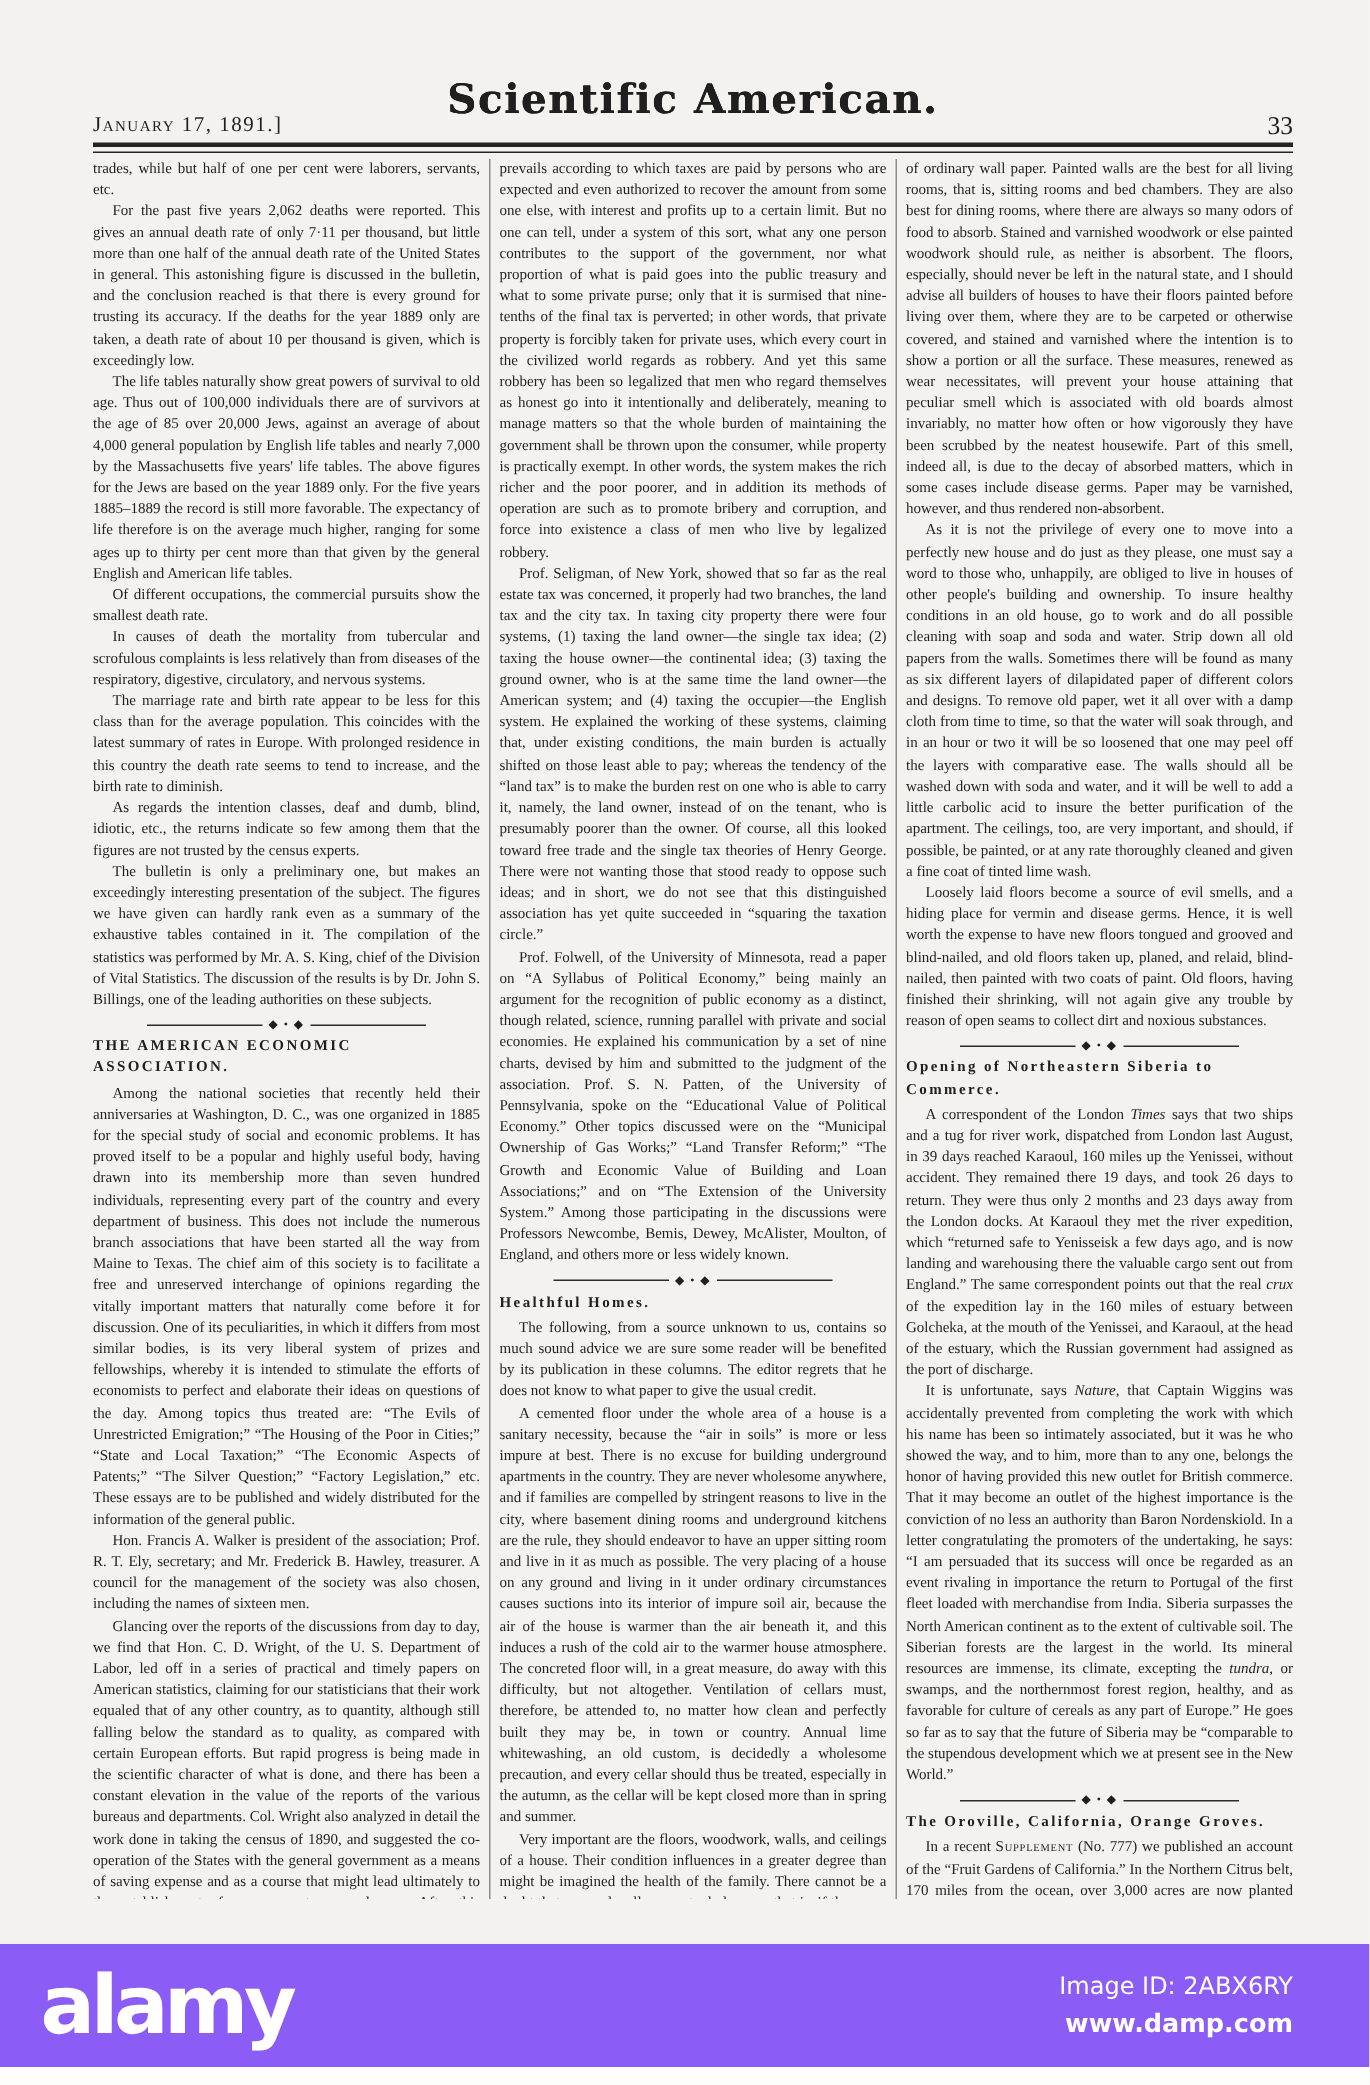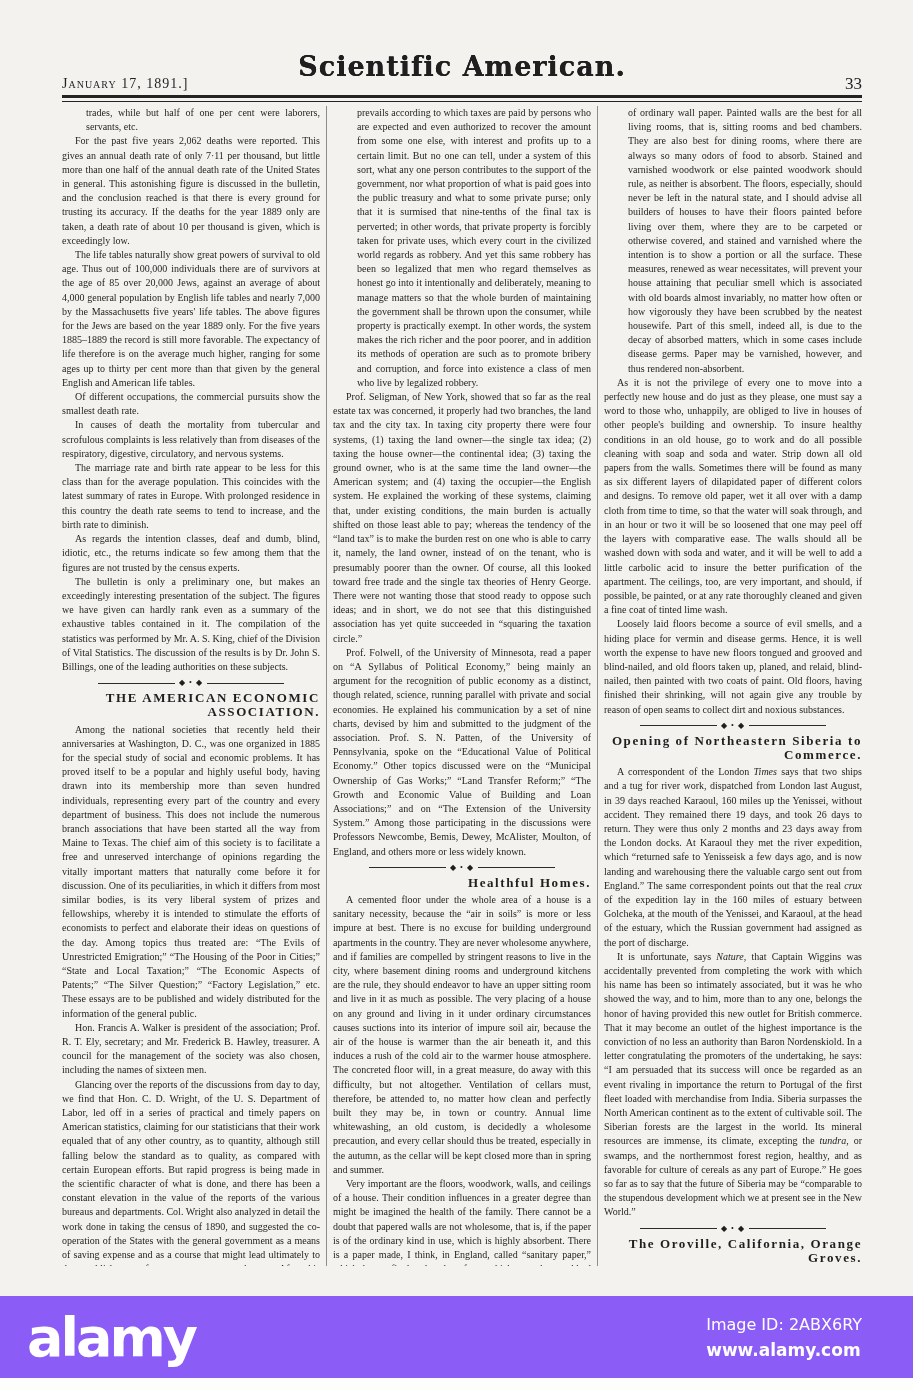--- a/index.html
+++ b/index.html
@@ -12,31 +12,31 @@
         font-family:"DejaVu Serif",serif;font-weight:bold;font-size:27px;letter-spacing:1px;
         text-shadow:0 0 .4px #000;}
   .hdr-pageno{position:absolute;right:0;bottom:4px;font-size:17px;}
   .toprule{position:absolute;top:95px;left:62px;right:51px;height:3px;
         border-top:3px solid #232323;border-bottom:1px solid #232323;}
   
   .columns{position:absolute;top:106px;left:62px;right:51px;height:1160px;display:flex;}
   .col{width:262px;height:1160px;overflow:hidden;font-size:10px;line-height:14.2px;}
   .vrule{width:1px;height:1160px;background:#8f8d88;margin:0 6px;}
   .p{margin:0;text-align:justify;text-indent:13px;}
-  .p.noindent{text-indent:0;margin-left:24px;}
-  .h{margin:3px 0 3px;text-align:right;font-weight:bold;font-size:13px;letter-spacing:1.6px;}
+  .p.noindent{text-indent:0;}
+  .h{margin:3px 0 3px;text-align:left;font-weight:bold;font-size:10px;letter-spacing:1.6px;}
   .divider{display:flex;align-items:center;justify-content:center;width:72%;margin:5px auto 4px;}
   .divider::before,.divider::after{content:"";flex:1;border-top:1px solid #2b2b2b;}
   .dmid{padding:0 4px;font-size:8px;letter-spacing:1px;color:#1f1f1f;line-height:8px;}
   .sc{font-variant:small-caps;letter-spacing:.5px;}
   
   .wmbar{position:absolute;left:0;top:1296px;width:913px;height:82px;background:#8b5cf6;}
   .wm-logo{position:absolute;left:27px;top:50%;transform:translateY(-50%);color:#fff;
         font-family:"DejaVu Sans",sans-serif;font-weight:bold;font-size:54px;letter-spacing:-3px;}
-  .wm-right{position:absolute;right:51px;top:50%;transform:translateY(-50%);text-align:left;color:#fff;
+  .wm-right{position:absolute;right:51px;top:50%;transform:translateY(-50%);text-align:right;color:#fff;
         font-family:"DejaVu Sans",sans-serif;}
   .wm-id{font-size:16px;margin-bottom:6px;}
   .wm-url{font-size:17px;font-weight:bold;}
   .bottomstrip{position:absolute;left:0;top:1378px;width:913px;height:12px;background:#fdfdfc;}
 </style>
 </head>
 <body>
 
 <div class="page">
 
@@ -68,20 +68,21 @@
       </div>
     <div class="vrule"></div>
     <div class="col">
         <div class="p noindent">prevails according to which taxes are paid by persons who are expected and even authorized to recover the amount from some one else, with interest and profits up to a certain limit. But no one can tell, under a system of this sort, what any one person contributes to the support of the government, nor what proportion of what is paid goes into the public treasury and what to some private purse; only that it is surmised that nine-tenths of the final tax is perverted; in other words, that private property is forcibly taken for private uses, which every court in the civilized world regards as robbery. And yet this same robbery has been so legalized that men who regard themselves as honest go into it intentionally and deliberately, meaning to manage matters so that the whole burden of maintaining the government shall be thrown upon the consumer, while property is practically exempt. In other words, the system makes the rich richer and the poor poorer, and in addition its methods of operation are such as to promote bribery and corruption, and force into existence a class of men who live by legalized robbery.</div>
         <div class="p">Prof. Seligman, of New York, showed that so far as the real estate tax was concerned, it properly had two branches, the land tax and the city tax. In taxing city property there were four systems, (1) taxing the land owner—the single tax idea; (2) taxing the house owner—the continental idea; (3) taxing the ground owner, who is at the same time the land owner—the American system; and (4) taxing the occupier—the English system. He explained the working of these systems, claiming that, under existing conditions, the main burden is actually shifted on those least able to pay; whereas the tendency of the “land tax” is to make the burden rest on one who is able to carry it, namely, the land owner, instead of on the tenant, who is presumably poorer than the owner. Of course, all this looked toward free trade and the single tax theories of Henry George. There were not wanting those that stood ready to oppose such ideas; and in short, we do not see that this distinguished association has yet quite succeeded in “squaring the taxation circle.”</div>
         <div class="p">Prof. Folwell, of the University of Minnesota, read a paper on “A Syllabus of Political Economy,” being mainly an argument for the recognition of public economy as a distinct, though related, science, running parallel with private and social economies. He explained his communication by a set of nine charts, devised by him and submitted to the judgment of the association. Prof. S. N. Patten, of the University of Pennsylvania, spoke on the “Educational Value of Political Economy.” Other topics discussed were on the “Municipal Ownership of Gas Works;” “Land Transfer Reform;” “The Growth and Economic Value of Building and Loan Associations;” and on “The Extension of the University System.” Among those participating in the discussions were Professors Newcombe, Bemis, Dewey, McAlister, Moulton, of England, and others more or less widely known.</div>
         <div class="divider">
           <span class="dmid">◆ • ◆</span>
         </div>
         <div class="h">Healthful Homes.</div>
+        <div class="p">The following, from a source unknown to us, contains so much sound advice we are sure some reader will be benefited by its publication in these columns. The editor regrets that he does not know to what paper to give the usual credit.</div>
         <div class="p">A cemented floor under the whole area of a house is a sanitary necessity, because the “air in soils” is more or less impure at best. There is no excuse for building underground apartments in the country. They are never wholesome anywhere, and if families are compelled by stringent reasons to live in the city, where basement dining rooms and underground kitchens are the rule, they should endeavor to have an upper sitting room and live in it as much as possible. The very placing of a house on any ground and living in it under ordinary circumstances causes suctions into its interior of impure soil air, because the air of the house is warmer than the air beneath it, and this induces a rush of the cold air to the warmer house atmosphere. The concreted floor will, in a great measure, do away with this difficulty, but not altogether. Ventilation of cellars must, therefore, be attended to, no matter how clean and perfectly built they may be, in town or country. Annual lime whitewashing, an old custom, is decidedly a wholesome precaution, and every cellar should thus be treated, especially in the autumn, as the cellar will be kept closed more than in spring and summer.</div>
         <div class="p">Very important are the floors, woodwork, walls, and ceilings of a house. Their condition influences in a greater degree than might be imagined the health of the family. There cannot be a doubt that papered walls are not wholesome, that is, if the paper is of the ordinary kind in use, which is highly absorbent. There is a paper made, I think, in England, called “sanitary paper,” which has a finely glazed surface, which may be scrubbed without injury to its texture or colors. This paper is probably as free from the objection named as any texture could be. This paper is much wider than the ordinary wall paper, and as it is very strong and durable, does not cost more in the long run than ordinary wall paper, even if the first outlay is more than that expended for the less expensive grades</div>
       </div>
     <div class="vrule"></div>
     <div class="col">
         <div class="p noindent">of ordinary wall paper. Painted walls are the best for all living rooms, that is, sitting rooms and bed chambers. They are also best for dining rooms, where there are always so many odors of food to absorb. Stained and varnished woodwork or else painted woodwork should rule, as neither is absorbent. The floors, especially, should never be left in the natural state, and I should advise all builders of houses to have their floors painted before living over them, where they are to be carpeted or otherwise covered, and stained and varnished where the intention is to show a portion or all the surface. These measures, renewed as wear necessitates, will prevent your house attaining that peculiar smell which is associated with old boards almost invariably, no matter how often or how vigorously they have been scrubbed by the neatest housewife. Part of this smell, indeed all, is due to the decay of absorbed matters, which in some cases include disease germs. Paper may be varnished, however, and thus rendered non-absorbent.</div>
         <div class="p">As it is not the privilege of every one to move into a perfectly new house and do just as they please, one must say a word to those who, unhappily, are obliged to live in houses of other people's building and ownership. To insure healthy conditions in an old house, go to work and do all possible cleaning with soap and soda and water. Strip down all old papers from the walls. Sometimes there will be found as many as six different layers of dilapidated paper of different colors and designs. To remove old paper, wet it all over with a damp cloth from time to time, so that the water will soak through, and in an hour or two it will be so loosened that one may peel off the layers with comparative ease. The walls should all be washed down with soda and water, and it will be well to add a little carbolic acid to insure the better purification of the apartment. The ceilings, too, are very important, and should, if possible, be painted, or at any rate thoroughly cleaned and given a fine coat of tinted lime wash.</div>
         <div class="p">Loosely laid floors become a source of evil smells, and a hiding place for vermin and disease germs. Hence, it is well worth the expense to have new floors tongued and grooved and blind-nailed, and old floors taken up, planed, and relaid, blind-nailed, then painted with two coats of paint. Old floors, having finished their shrinking, will not again give any trouble by reason of open seams to collect dirt and noxious substances.</div>
         <div class="divider">
           <span class="dmid">◆ • ◆</span>
@@ -94,18 +95,18 @@
         </div>
         <div class="h">The Oroville, California, Orange Groves.</div>
         <div class="p">In a recent <span class="sc">Supplement</span> (No. 777) we published an account of the “Fruit Gardens of California.” In the Northern Citrus belt, 170 miles from the ocean, over 3,000 acres are now planted with orange and lemon trees. Originally famous for its mineral gold, the favorable climate and early ripening of fruit grown there is bringing this region more prominently than ever to the front. It is considered that fruit ripens in this belt, protected by the foot hills of the Sierras, six weeks earlier than elsewhere in Southern California. Oroville, whose name is suggestive of gold, lies in this favored region, and has already produced navel and seedling oranges of unsurpassed qualities.</div>
       </div>
   </div>
 
   <div class="wmbar">
     <span class="wm-logo">alamy</span>
     <div class="wm-right">
       <div class="wm-id">Image ID: 2ABX6RY</div>
-      <div class="wm-url">www.alamy.com</div>
+      <div class="wm-url">www.damp.com</div>
     </div>
   </div>
   <div class="bottomstrip"></div>
 
 </div>
 
 </body></html>

